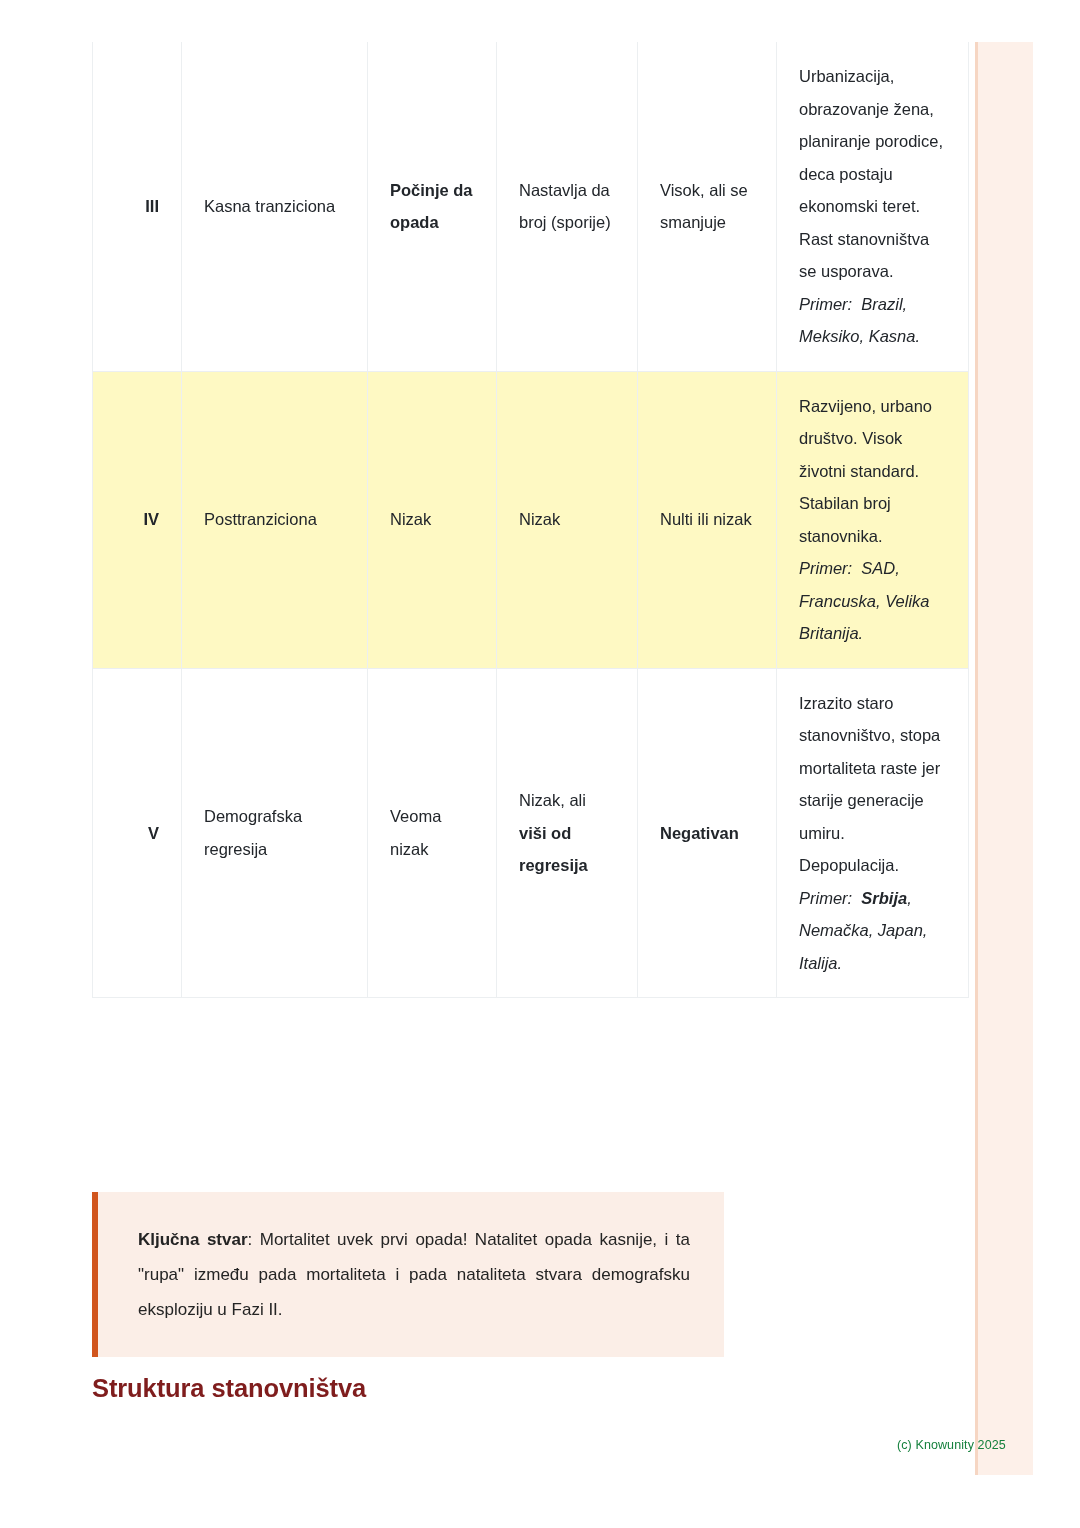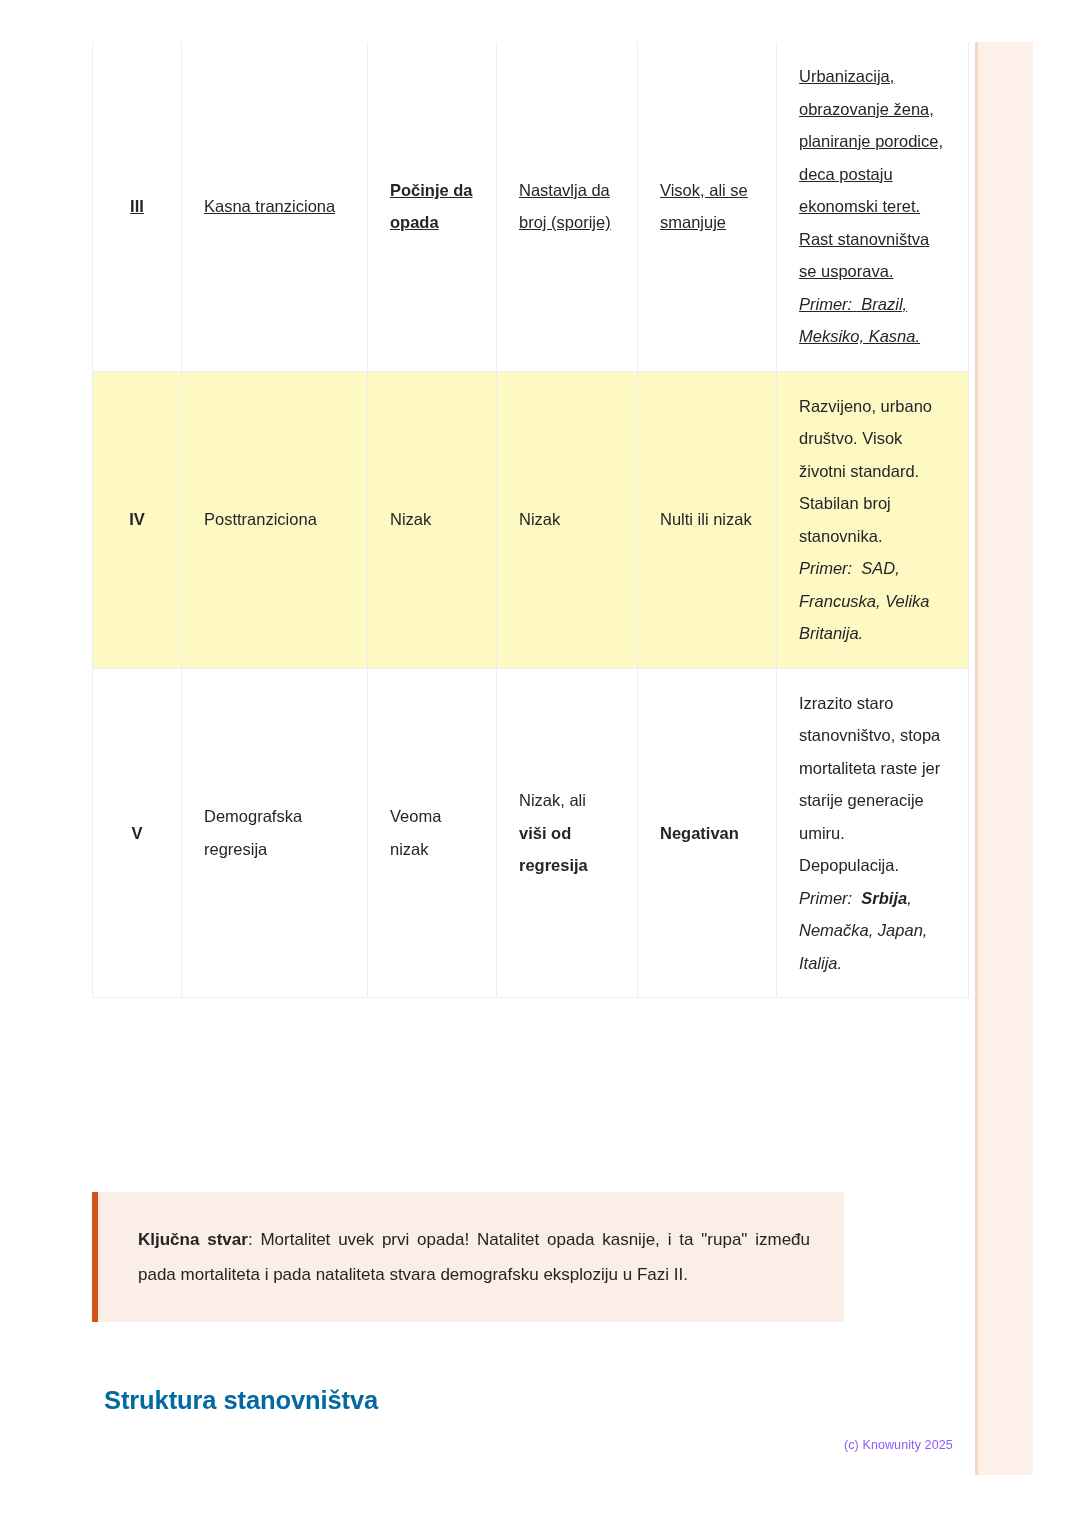--- a/index.html
+++ b/index.html
@@ -64,78 +64,78 @@
     padding: 18px 22px 18px 22px;
     font-size: 16.5px;
     line-height: 32.5px;
     color: #22262b;
   }
   table.phases td:last-child { border-right: none; }
   table.phases tr.row-shaded td { background: #fef9c3; }
   table.phases tr.row-plain td  { background: #ffffff; }
 
   
-  table.phases tr.first-row td { border-top: none; text-decoration: underline; }
+  table.phases tr.first-row td { border-top: none; }
 
   td.phase-cell {
     font-weight: bold;
-    text-align: center;
+    text-align: right;
     font-size: 16.5px;
     padding-left: 25px;
   }
   td.desc-cell {
     padding-top: 16px;
     padding-bottom: 16px;
     vertical-align: top;
   }
   tr.row-shaded td.desc-cell,
   tr.row-plain  td.desc-cell { vertical-align: top; }
   .b { font-weight: bold; }
   .i { font-style: italic; }
 
   
   .callout {
     position: absolute;
     left: 92px;
     top: 1192px;
-    width: 752px;
+    width: 632px;
     box-sizing: border-box;
     background: #fbeee7;
     border-left: 6px solid #d1551d;
     padding: 30px 34px 30px 40px;
   }
   .callout p {
     margin: 0;
     font-size: 17px;
     line-height: 35px;
     color: #242424;
     text-align: justify;
     text-justify: inter-word;
   }
 
   
   .section-heading {
     position: absolute;
     left: 92px;
     top: 1374px;
-    margin: 12px;
+    margin: 0;
     font-size: 25.5px;
     font-weight: bold;
     letter-spacing: -0.1px;
-    color: #0369a1;
+    color: #7f1d1d;
     text-align: right;
   }
 
   
   .watermark {
     position: absolute;
-    left: 844px;
+    left: 897px;
     top: 1438px;
     font-size: 12.5px;
-    color: #8b5cf6;
+    color: #15803d;
     white-space: nowrap;
     letter-spacing: 0.1px;
   }
 </style>
 </head>
 <body>
 
 <div class="edge-strip"></div>
 <div class="edge-strip-line"></div>
 

